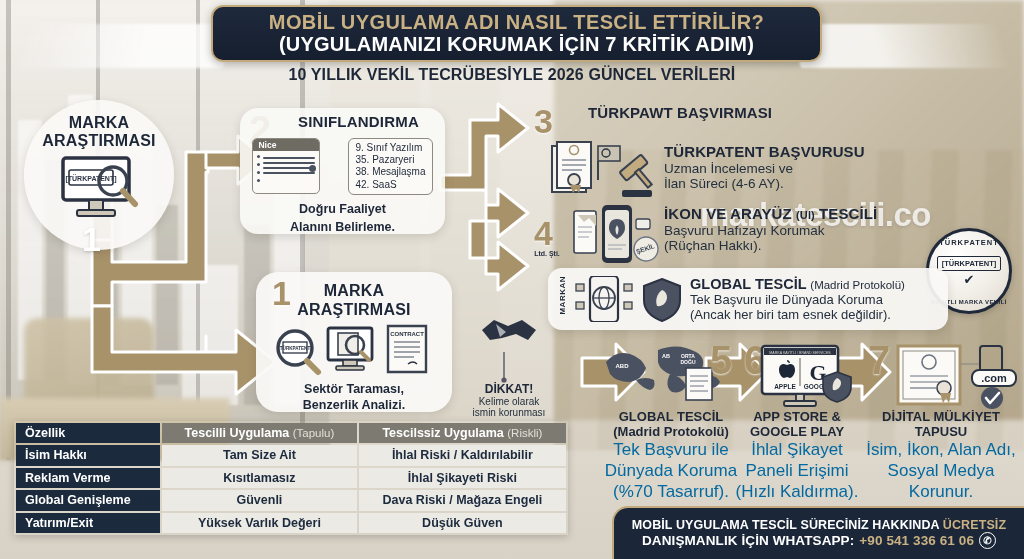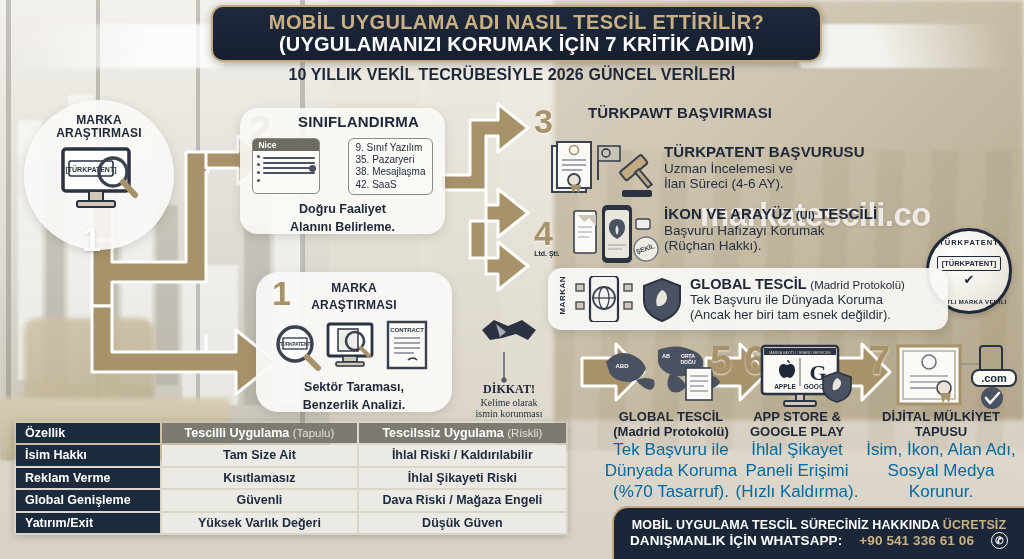--- a/index.html
+++ b/index.html
@@ -132,21 +132,21 @@
     display: flex; flex-direction: column; align-items: center;
     padding-top: 14px;
   }
   .oval-card {
     position: absolute; border-radius: 48%/42%;
     background: rgba(250,249,246,.94);
     box-shadow: 0 3px 10px rgba(60,55,45,.16);
     display: flex; flex-direction: column; align-items: center; justify-content: space-between;
   }
   .card-title {
-    font-size: 12px; font-weight: 700; color: #1d2738; text-align: center;
+    font-size: 16px; font-weight: 700; color: #1d2738; text-align: center;
     line-height: 1.12; letter-spacing: .2px;
   }
   .card-sub {
     font-size: 12.5px; font-weight: 700; color: #1d2738; text-align: center;
     line-height: 1.15;
   }
 
   
   .rblock { position: absolute; }
   .rtitle {
@@ -172,21 +172,21 @@
   
   .bcol { position: absolute; width: 150px; text-align: center; }
   .bcol .h {
     font-size: 13px; font-weight: 700; color: #1d2738; line-height: 1.12;
   }
   .bcol .p {
     font-size: 17px; color: #0369a1; line-height: 1.18; margin-top: 1px;
   }
 
   
-  .dikkat { position: absolute; left: 450px; top: 382px; width: 118px; text-align: center; font-family: Liberation Serif, serif; }
+  .dikkat { position: absolute; left: 450px; top: 382px; width: 118px; text-align: center; }
   .dikkat .t { font-size: 12px; font-weight: 700; color: #1d2738; }
   .dikkat .s { font-size: 10px; color: #23303f; line-height: 1.14; }
 
   
   table.cmp {
     position: absolute; left: 14px; top: 421px; width: 554px;
     border-collapse: separate; border-spacing: 2px;
     box-shadow: 0 2px 8px rgba(0,0,0,.2);
   }
   table.cmp th, table.cmp td {
@@ -206,21 +206,21 @@
   table.cmp td.val.risk { background: #eceae4; }
 
   
   .cta {
     position: absolute; left: 612px; top: 506px; width: 412px; height: 53px;
     background: #1b2739; border-top-left-radius: 16px;
     display: flex; flex-direction: column; align-items: center; justify-content: center;
     border-top: 2px solid #c3aa7c; border-left: 2px solid #c3aa7c;
   }
   .cta .l1 { font-size: 12.5px; font-weight: 700; color: #ffffff; letter-spacing: .1px; }
-  .cta .l2 { font-size: 13.5px; font-weight: 700; color: #ffffff; letter-spacing: .1px; display:flex; align-items:center; gap:17px; }
+  .cta .l2 { font-size: 13.5px; font-weight: 700; color: #ffffff; letter-spacing: .1px; display:flex; align-items:center; gap:5px; }
   .cta .gold-t { color: #c9b184; }
   .wa {
     width: 17px; height: 17px; border-radius: 50%; border: 1.6px solid #ffffff;
     display: inline-flex; align-items: center; justify-content: center;
     font-size: 10px; color: #ffffff; line-height: 1;
   }
   .lbl-tiny { font-size: 7px; font-weight: 700; color: #1d2738; text-align: center; }
 
   .nice-box {
     position: absolute; background: #fbfaf7; border: 1.5px solid #8d8a82; border-radius: 5px;

